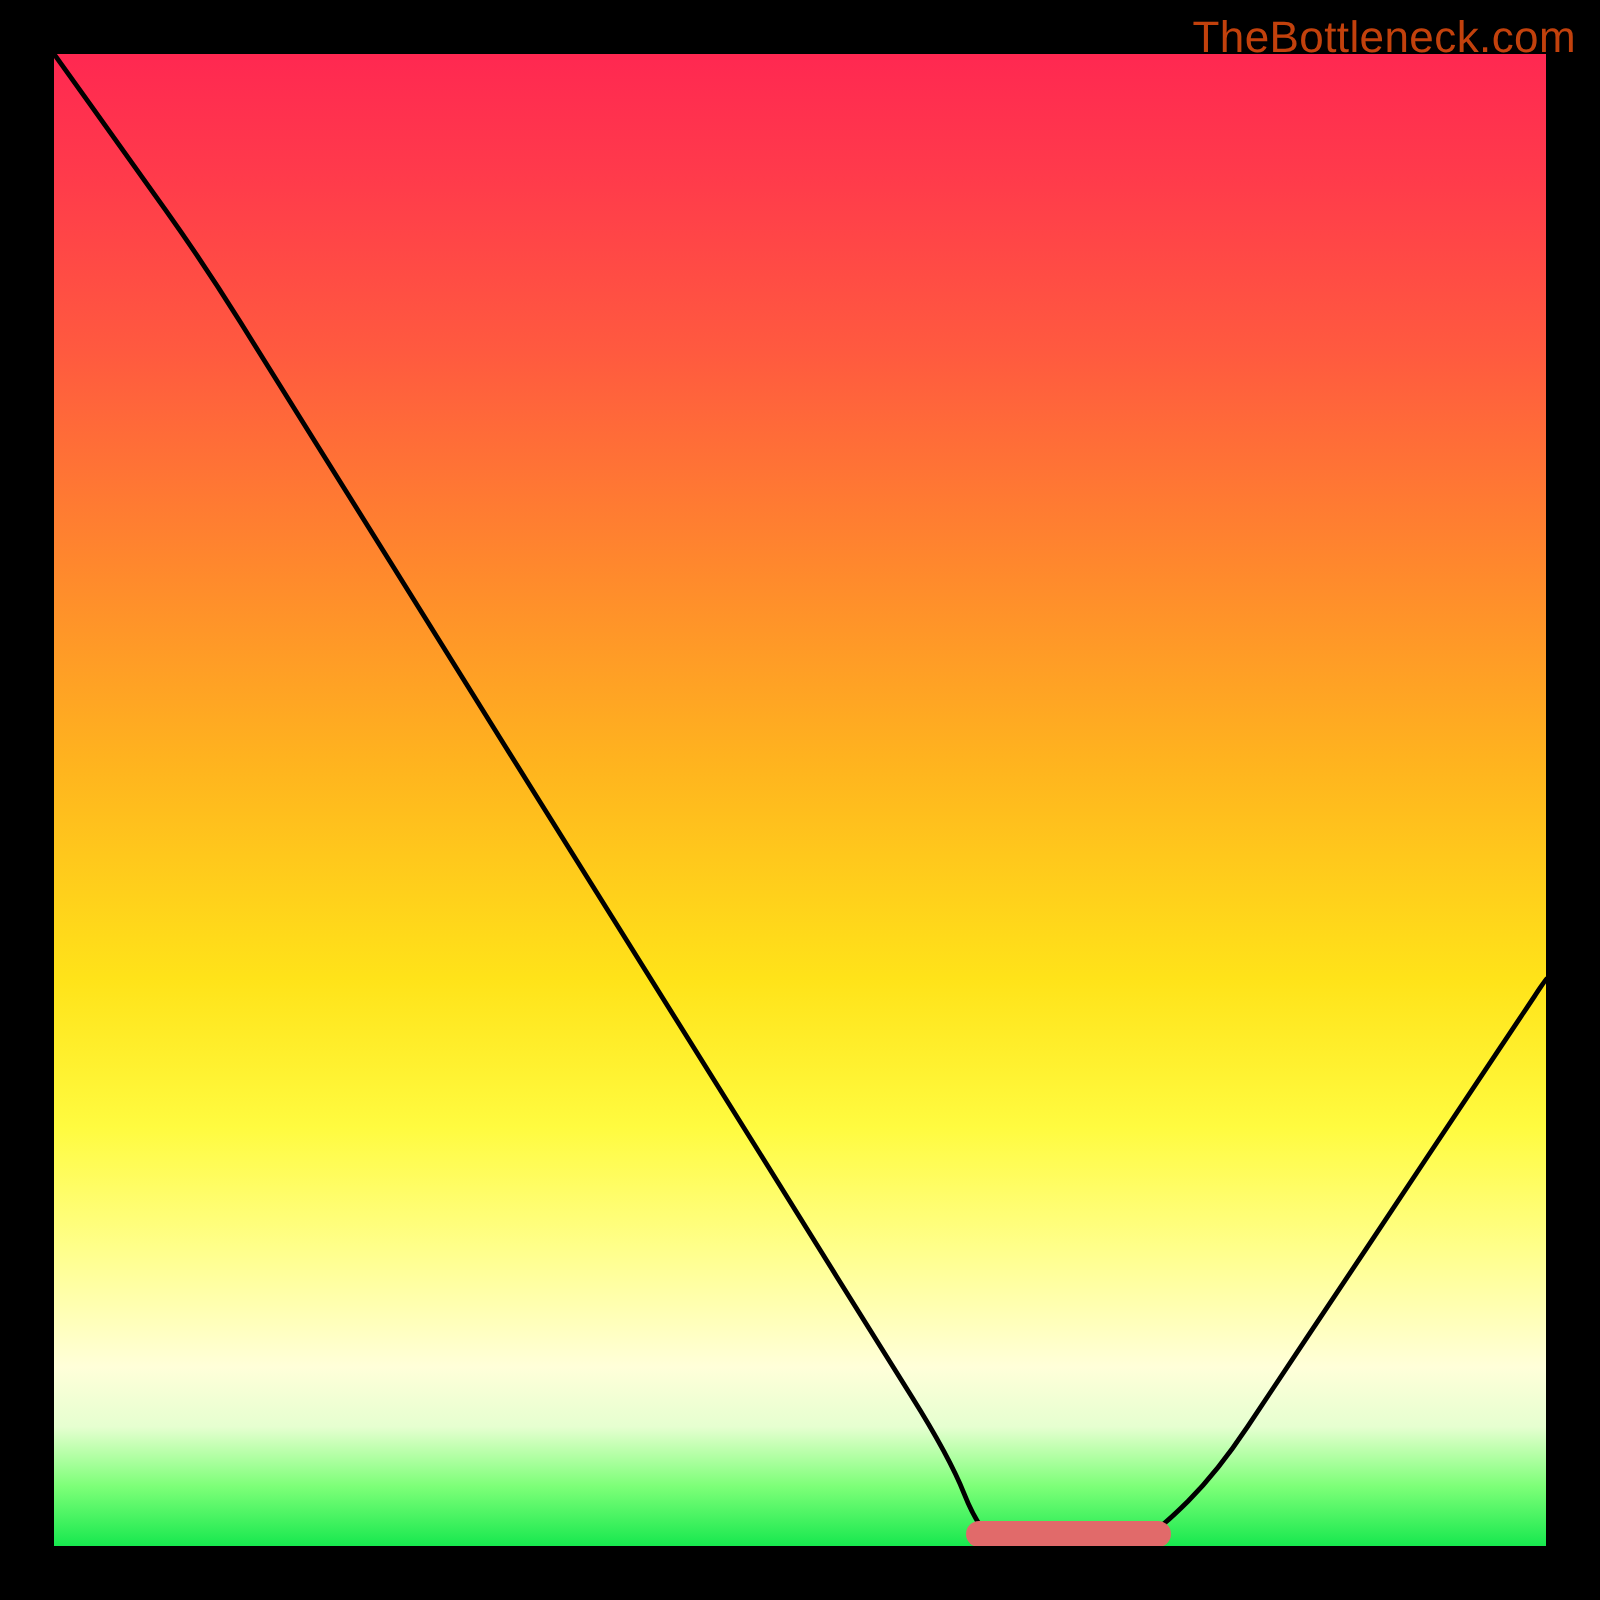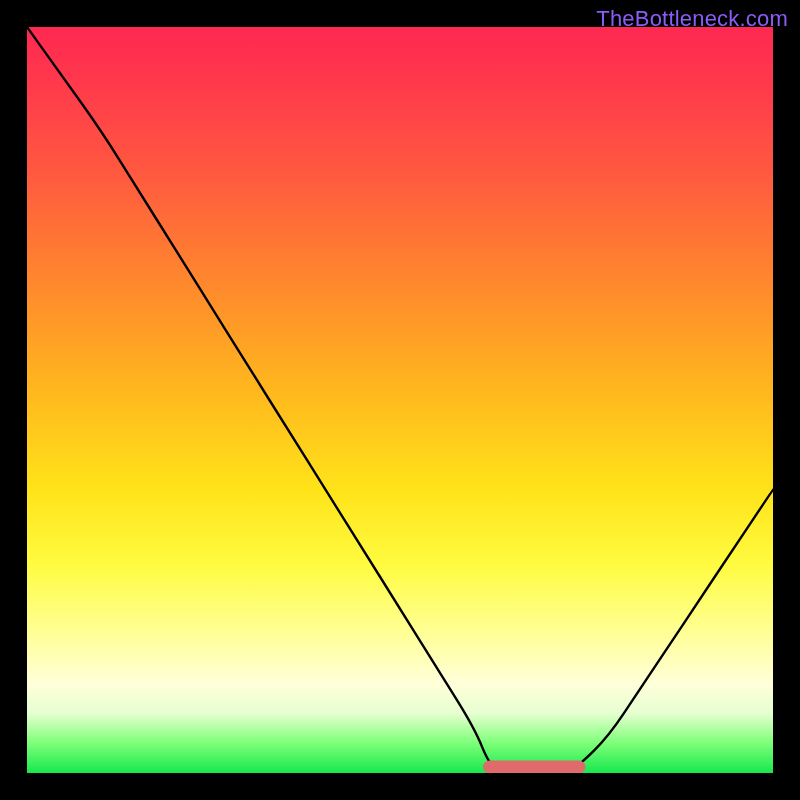--- a/index.html
+++ b/index.html
@@ -9,21 +9,21 @@
     height: 800px;
     background: #000;
     font-family: Arial, Helvetica, sans-serif;
     overflow: hidden;
     position: relative;
   }
   .watermark {
     position: absolute;
     top: 6px;
     right: 12px;
-    color: #8b5cf6;
+    color: #c2410c;
     font-size: 22px;
     font-weight: 500;
     z-index: 10;
     letter-spacing: 0.2px;
   }
   .frame {
     position: absolute;
     left: 27px;
     top: 27px;
     width: 746px;

